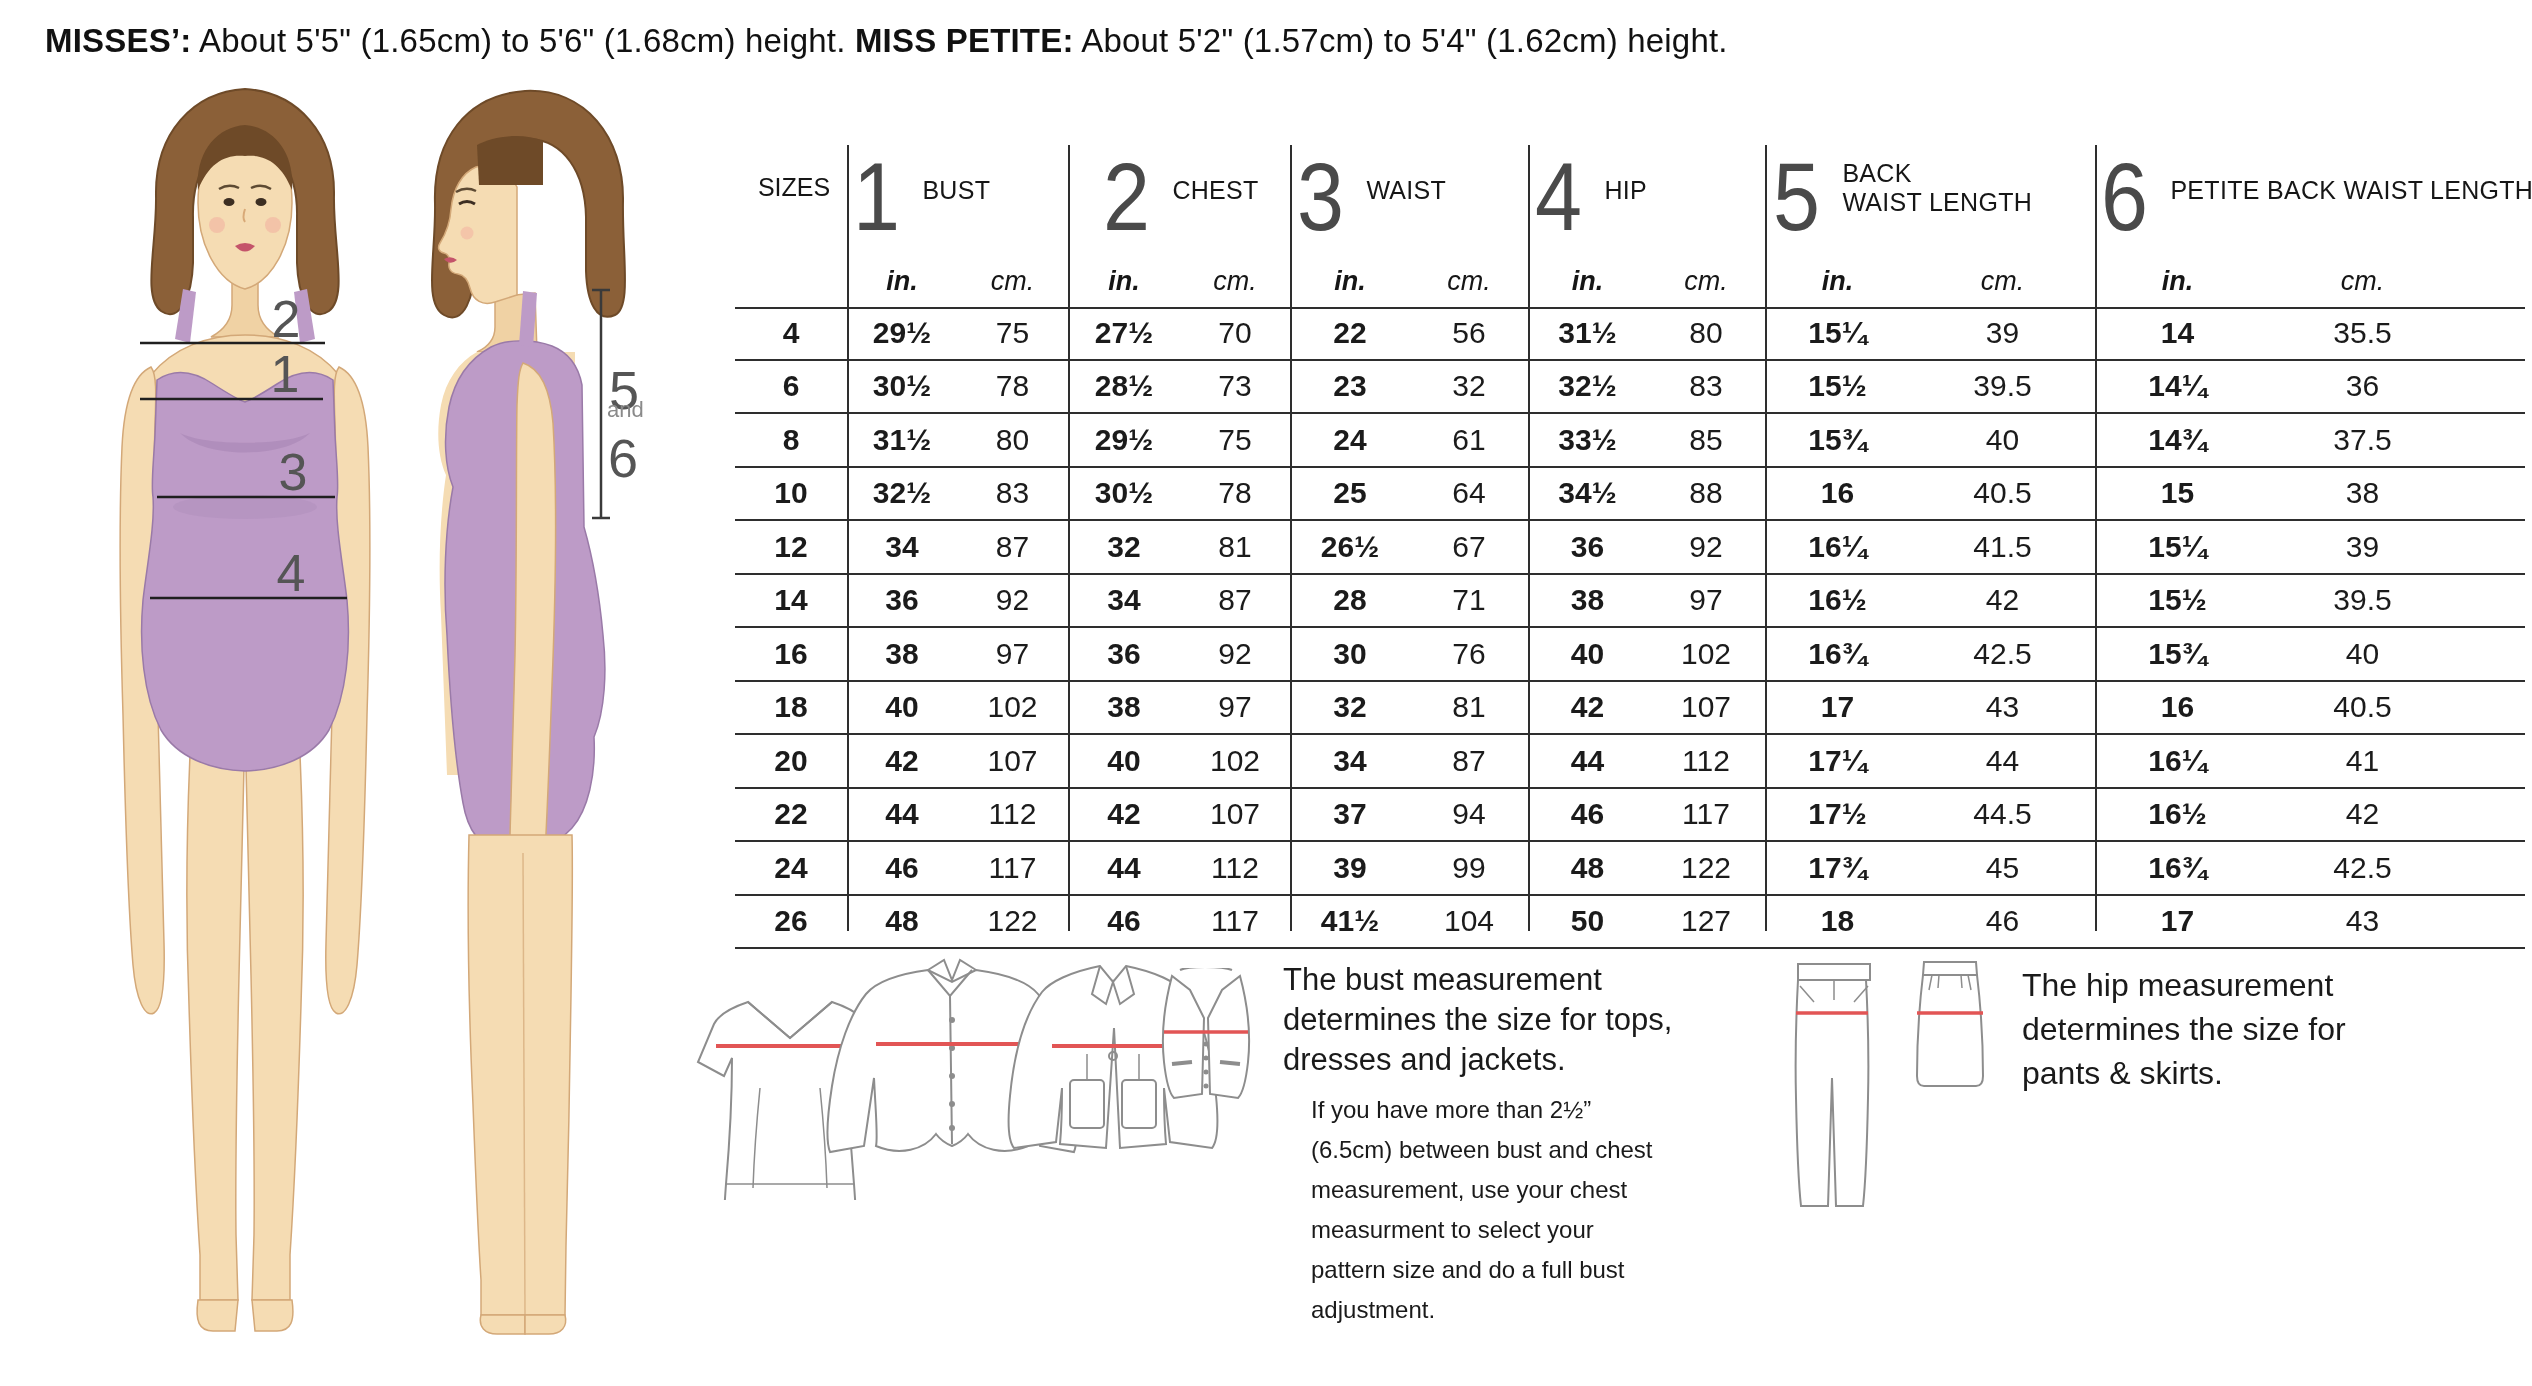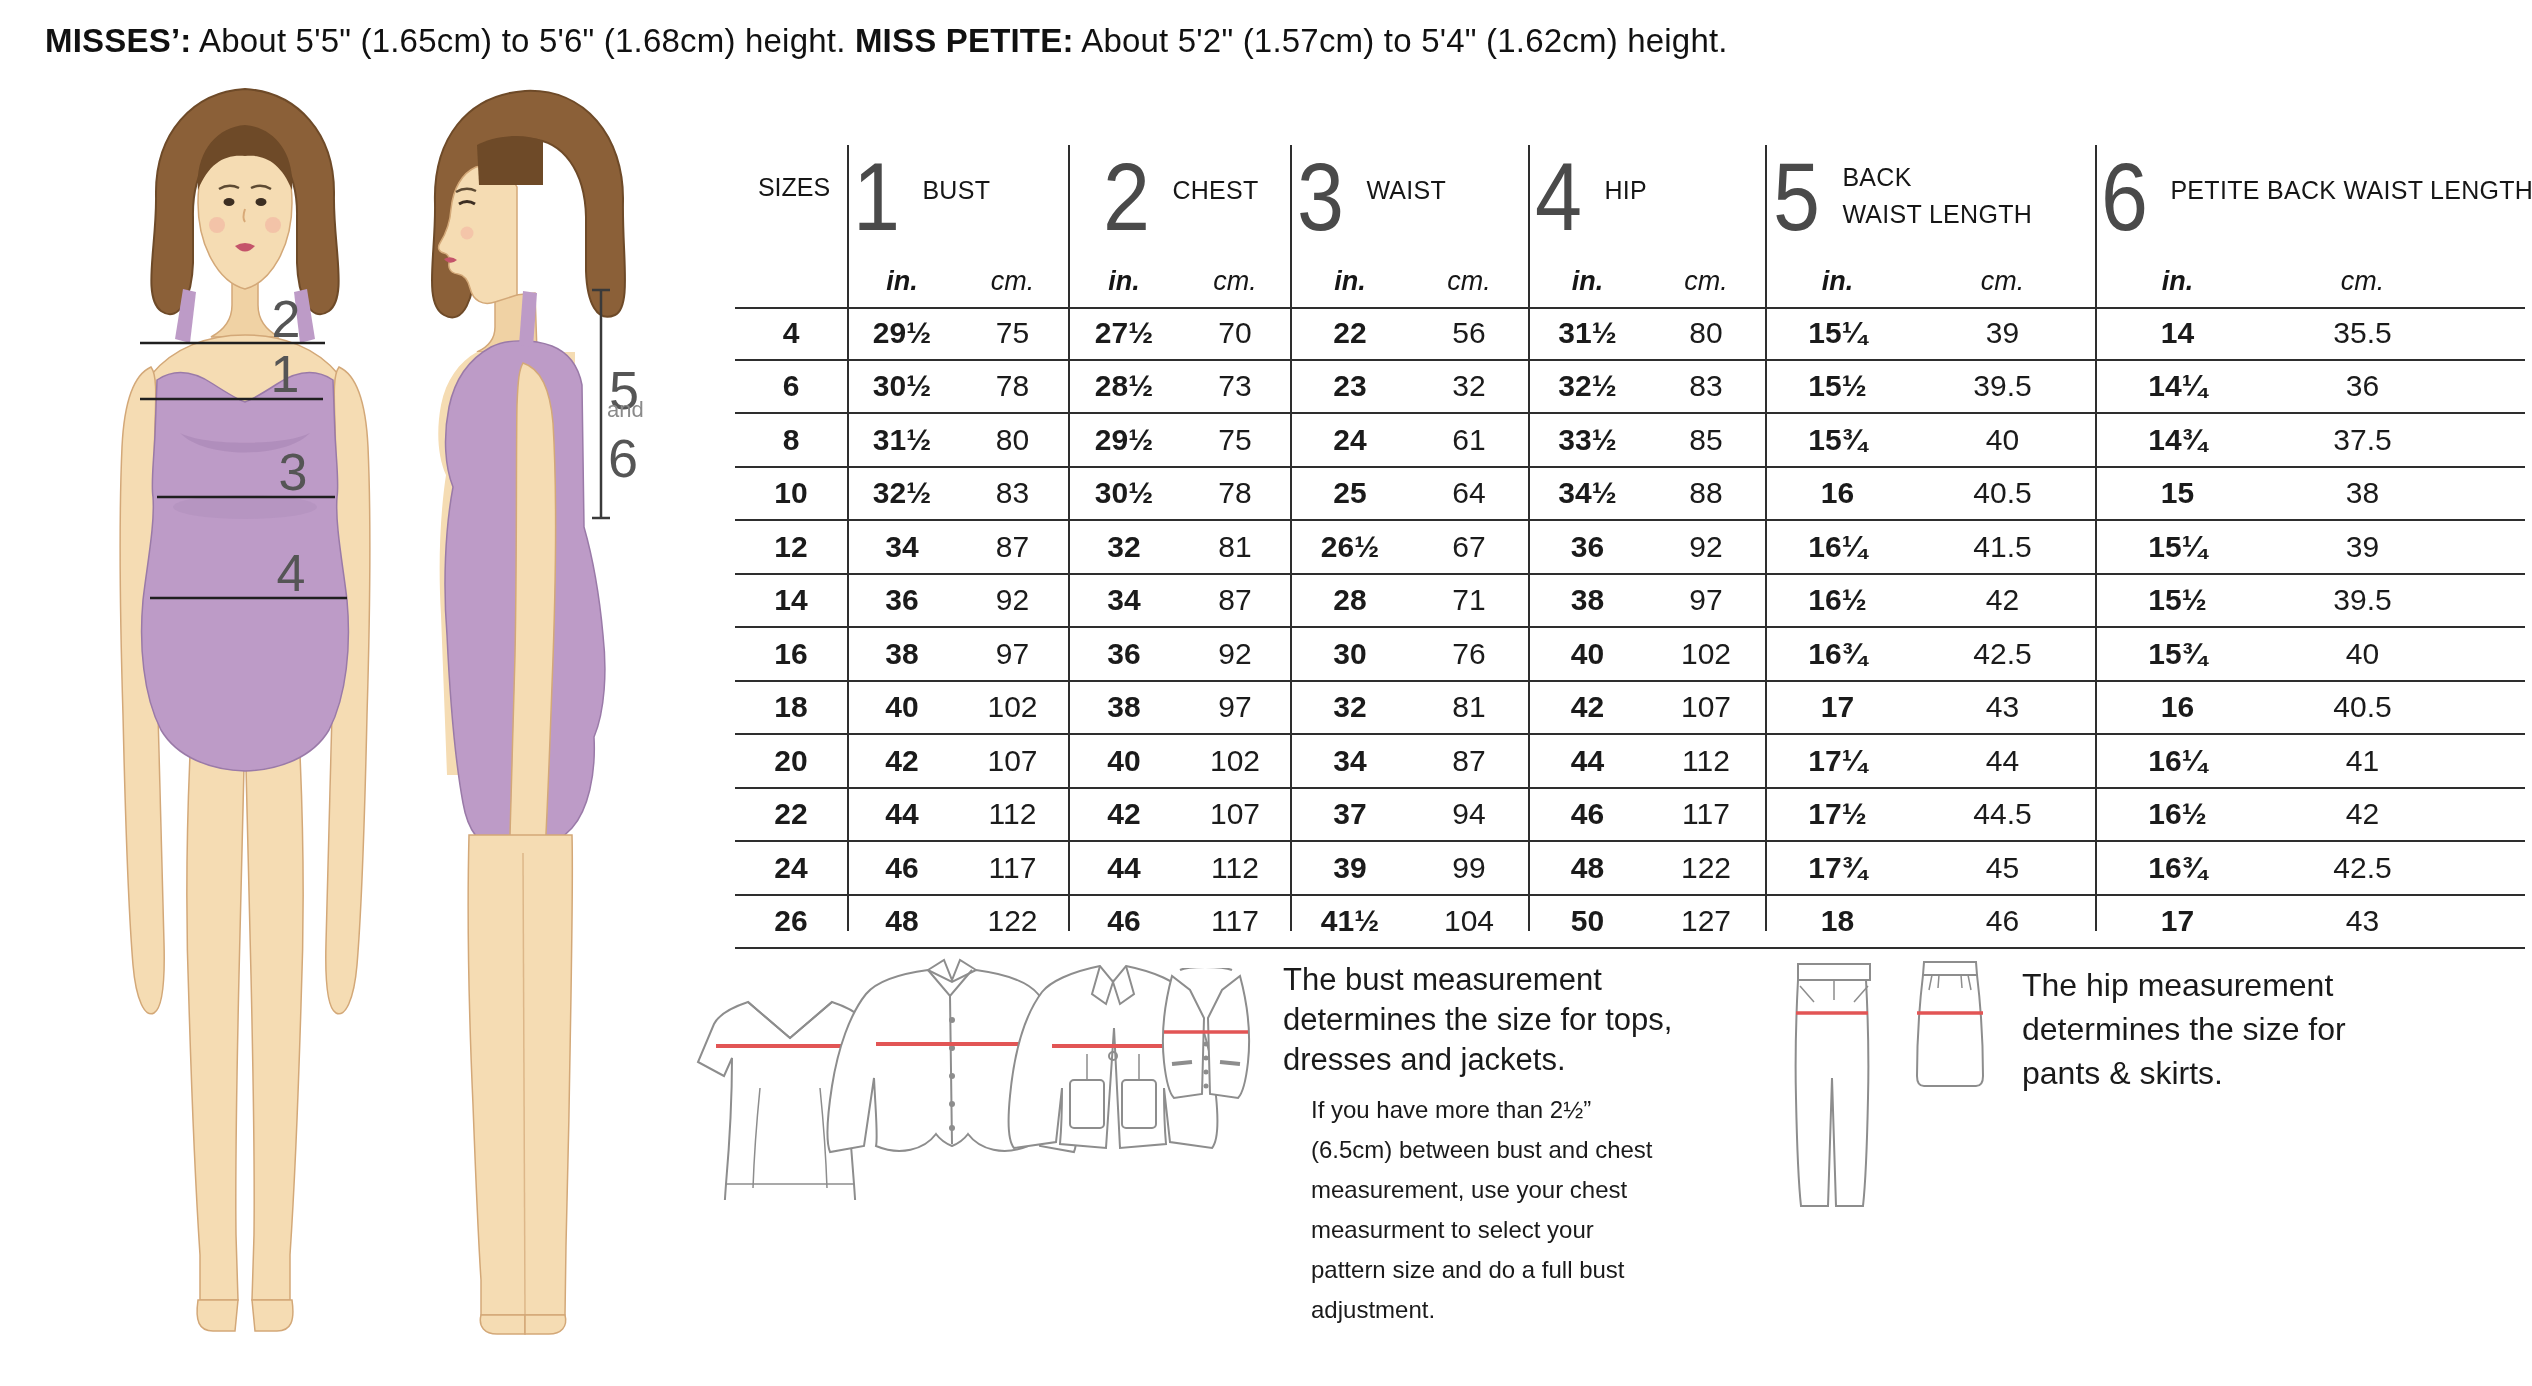--- a/index.html
+++ b/index.html
@@ -13,21 +13,21 @@
   
   .figure-wrap { position:absolute; left:95px; top:75px; width:560px; height:1260px; }
   
   .chart { position:absolute; left:735px; top:145px; width:1790px; height:786px; }
   .vline { position:absolute; top:0; width:2px; height:786px; background:#2e2e2e; }
   .thead { position:absolute; left:0; top:0; width:1790px; height:162px; border-bottom:2px solid #2e2e2e; }
   .sizes-h { position:absolute; left:6px; top:28px; width:106px; text-align:center; font-size:25px; color:#161616; }
   .ghead { position:absolute; top:0; height:110px; white-space:nowrap; }
   .bignum { display:inline-block; font-size:96px; line-height:104px; font-weight:100; color:#4a4a4a; transform:scaleX(0.88); transform-origin:left top; vertical-align:top; }
   .glabel { display:inline-block; font-size:25px; color:#161616; margin-left:16px; vertical-align:top; margin-top:31px; letter-spacing:0.3px; }
-  .glabel.two-line { white-space:pre-line; line-height:37px; margin-top:14px; }
+  .glabel.two-line { white-space:pre-line; line-height:29px; margin-top:14px; }
   .g1 { left:118px; } .g2 { left:352px;margin-left:16px; } .g3 { left:562px; } .g4 { left:800px; } .g5 { left:1038px; } .g6 { left:1366px; }
   .units-row, .trow { display:grid; grid-template-columns:112px 110px 111px 112px 110px 120px 118px 119px 118px 145px 185px 165px 265px; }
   .units-row { position:absolute; left:0; bottom:0; width:1790px; height:52px;font-style:italic; }
   .ucell { display:flex; align-items:center; justify-content:center; font-size:27px; color:#161616; }
   .ucell.bold { font-weight:bold; }
   .tbody { position:absolute; left:0; top:162px; width:1790px; }
   .trow { height:51.5px; border-bottom:2px solid #2e2e2e; }
   .tcell { display:flex; align-items:center; justify-content:center; font-size:30px; color:#1b1b1b; }
   .tcell.bold { font-weight:bold; }
   .ucell:last-child, .tcell:last-child { padding-right:60px; }

